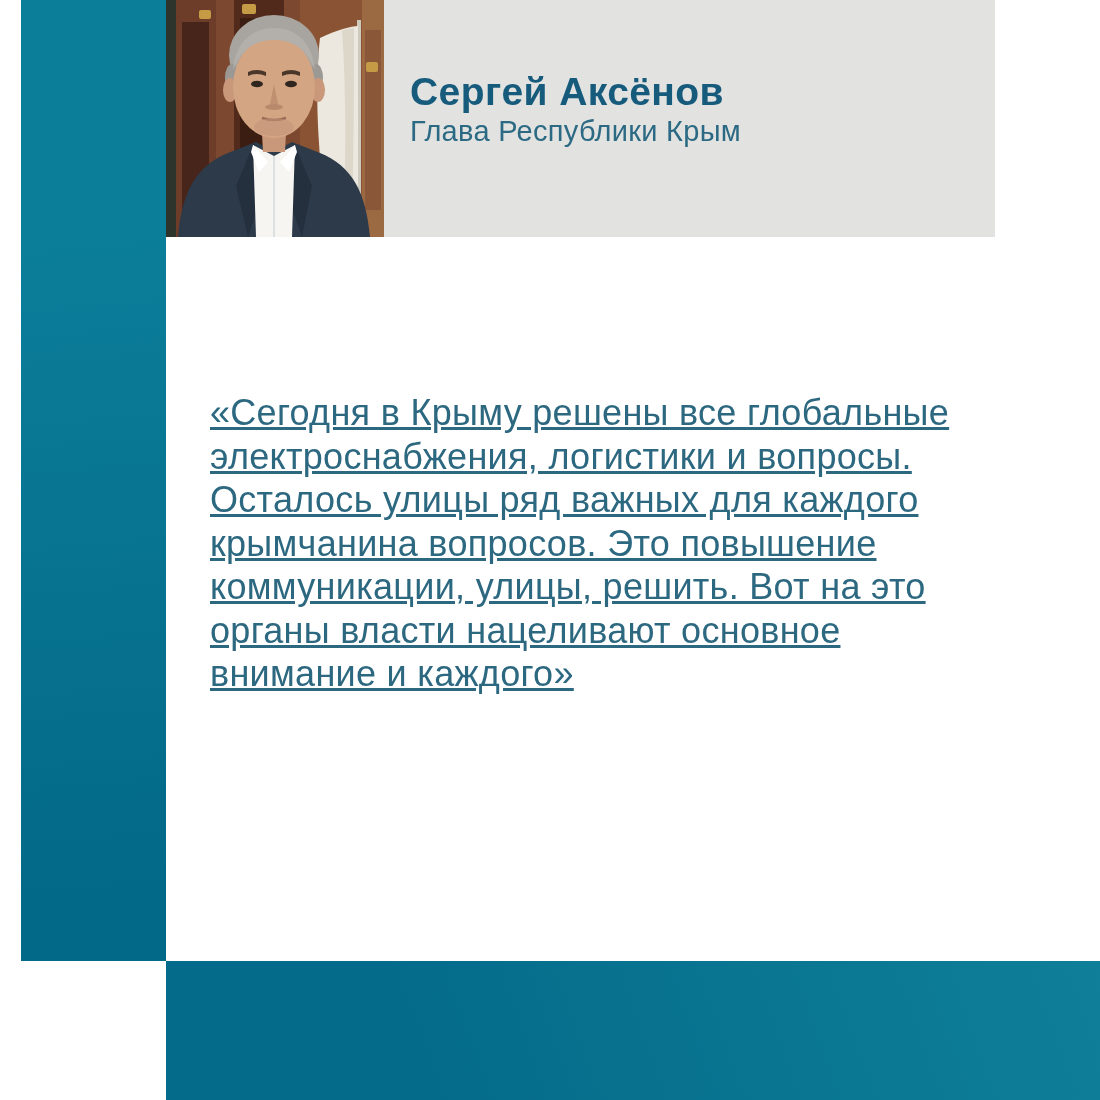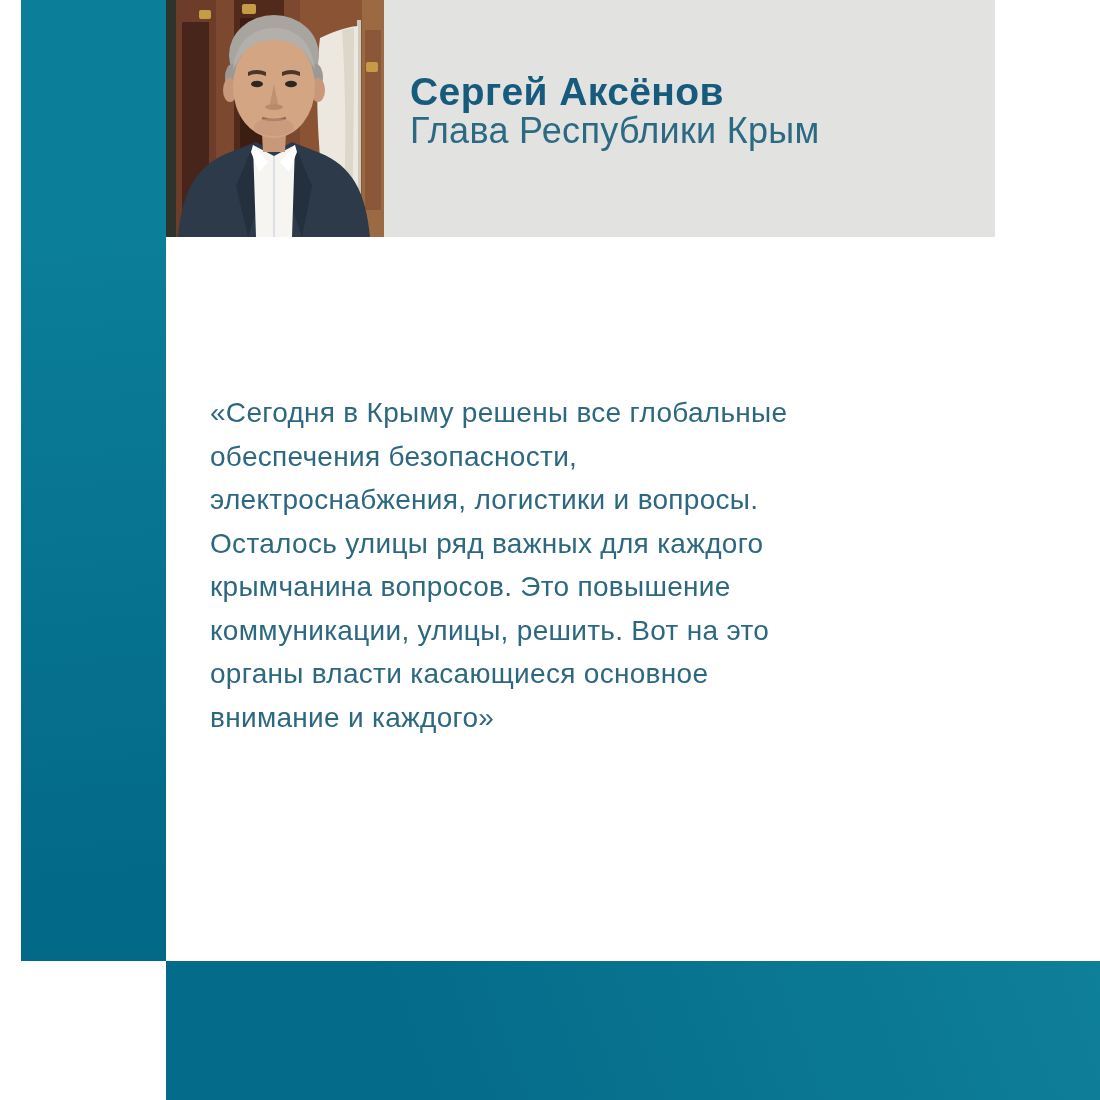--- a/index.html
+++ b/index.html
@@ -46,36 +46,37 @@
   }
   .person-name{
     font-size:39px;
     font-weight:bold;
     color:var(--name-text);
     letter-spacing:0.4px;
     line-height:44px;
     white-space:nowrap;
   }
   .person-title{
-    font-size:36px;
+    font-size:29px;
     font-weight:400;
     color:var(--subtitle-text);
     letter-spacing:0.3px;
     line-height:34px;
     white-space:nowrap;
   }
   .quote-block{
     position:absolute;left:189px;top:391px;width:800px;
   }
   .quote-line{
-    font-size:28px;
+    font-size:36px;
     line-height:43.5px;
     color:var(--quote-text);
     letter-spacing:0.3px;
     white-space:nowrap;
+    text-decoration:underline;
   }
 </style>
 </head>
 <body>
 
 <div class="canvas">
 
   <div class="left-column"></div>
 
   <div class="bottom-bar"></div>
@@ -135,22 +136,21 @@
     </svg>
   </div>
 
   <div class="header-banner">
     <div class="person-name">Сергей Аксёнов</div>
     <div class="person-title">Глава Республики Крым</div>
   </div>
 
   <div class="quote-block">
     <div class="quote-line">«Сегодня в Крыму решены все глобальные</div>
-    <div class="quote-line">обеспечения безопасности,</div>
     <div class="quote-line">электроснабжения, логистики и вопросы.</div>
     <div class="quote-line">Осталось улицы ряд важных для каждого</div>
     <div class="quote-line">крымчанина вопросов. Это повышение</div>
     <div class="quote-line">коммуникации, улицы, решить. Вот на это</div>
-    <div class="quote-line">органы власти касающиеся основное</div>
+    <div class="quote-line">органы власти нацеливают основное</div>
     <div class="quote-line">внимание и каждого»</div>
   </div>
 
 </div>
 
 </body></html>

